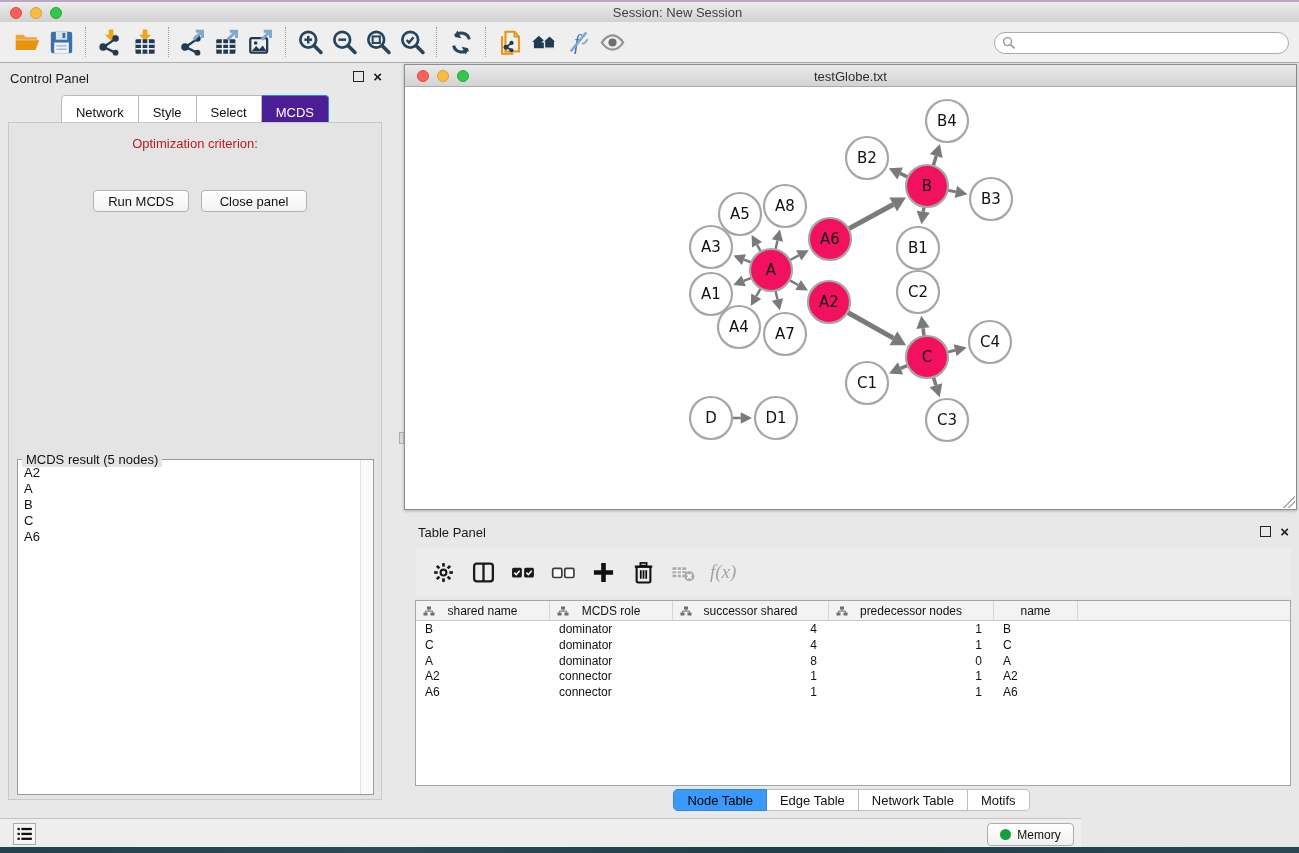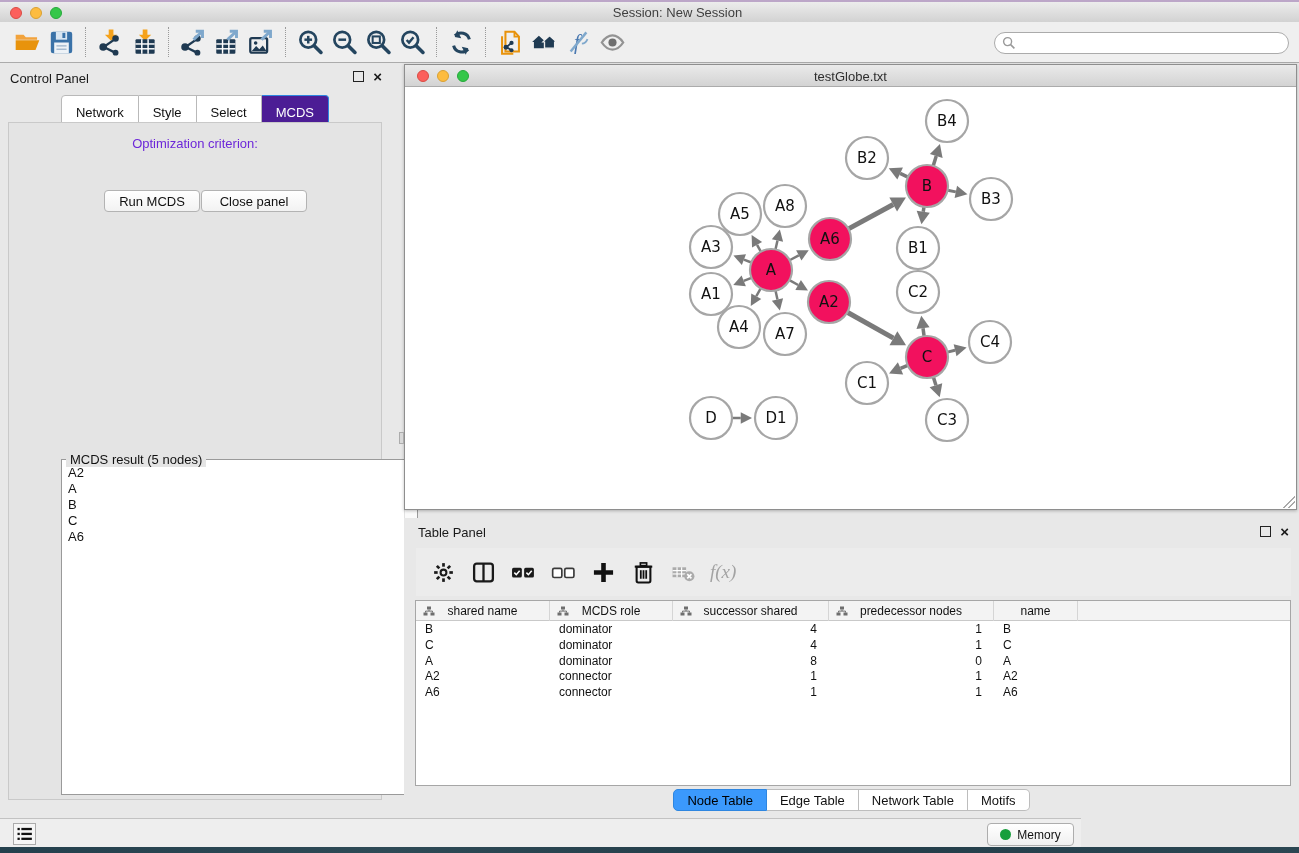--- a/index.html
+++ b/index.html
@@ -35,34 +35,34 @@
   .float-btn { width:11px; height:11px; border:1.5px solid #222; background:transparent; }
   .close-btn { font-size:15px; font-weight:bold; color:#1A1A1A; line-height:11px; }
   #cp-tabs { position:absolute; left:0; top:32px; width:100%; display:flex; justify-content:center; }
   .cp-tab { height:22px; padding:16px 14px; background:#FFF; border:1px solid #B9B9B9; border-left:none;
     font-size:13px; display:flex; align-items:center; color:#111; }
   .cp-tab:first-child { border-left:1px solid #B9B9B9; border-radius:4px 0 0 4px; }
   .cp-tab:last-child { border-radius:0 4px 4px 0; }
   .cp-tab.active { background:#4c1d95; border-color:#2E86E0; color:#FFF; }
   #cp-body { position:absolute; left:8px; top:59px; width:374px; height:678px;
     background:#E4E4E4; border:1px solid #C9C9C9; }
-  #opt-label { position:absolute; width:100%; text-align:center; top:13px; font-size:13px; color:#6d28d9; }
+  #opt-label { position:absolute; width:100%; text-align:center; top:13px; font-size:13px; color:#b91c1c; }
   #criterion { position:absolute; left:35px; top:34px; width:304px; height:23px; background:#FFF;
     border:1px solid #ACACAC; border-radius:4px; display:flex; align-items:center; }
   #criterion .val { flex:1; font-size:13px; padding-left:9px; color:#111; white-space:nowrap; }
   #criterion .stepper { width:20px; height:19px; margin-right:2px; border-radius:4px;
     background:linear-gradient(#6FB5FD,#2E86E0); color:#FFF; font-size:8px; line-height:9px;
     display:flex; flex-direction:column; align-items:center; justify-content:center; }
   .cp-button { position:absolute; height:22px; background:linear-gradient(#FFFFFF,#F2F2F2);
     border:1px solid #B3B3B3; border-radius:4px; font-size:13px; color:#111;
     display:flex; align-items:center; justify-content:center; }
-  #run-btn { left:95px; top:67px; width:96px; }
+  #run-btn { left:84px; top:67px; width:96px; }
   #closep-btn { left:192px; top:67px; width:106px; }
   #result-box { position:absolute; left:8px; top:336px; width:357px; height:336px;
-    border:1px solid #9A9A9A; background:#FFF;margin-left:44px; }
+    border:1px solid #9A9A9A; background:#FFF; }
   #result-legend { position:absolute; left:4px; top:-8px; background:#E4E4E4; padding:0 4px;
     font-size:13px; color:#111; }
   #result-list { position:absolute; left:1px; top:5px; right:14px; bottom:1px; overflow:hidden; }
   .result-item { font-size:13px; color:#111; padding-left:5px; line-height:16px; }
   #result-scroll { position:absolute; right:0; top:0; width:13px; height:100%;
     background:#FAFAFA; border-left:1px solid #E2E2E2; }
 
   
   #net-window { left:404px; top:64px; width:893px; height:446px; background:#FFF;
     border:1px solid #8E8E8E; box-shadow:0 1px 3px rgba(0,0,0,.25); }

